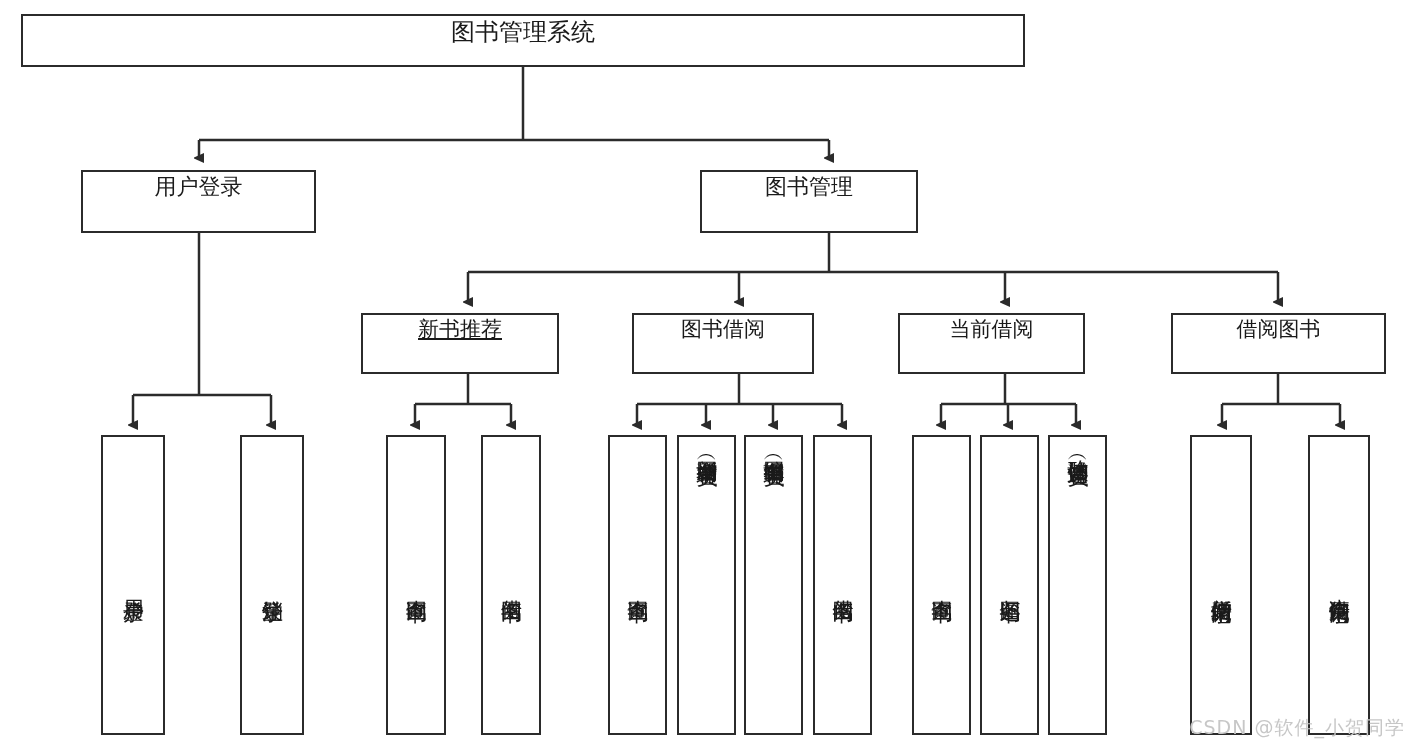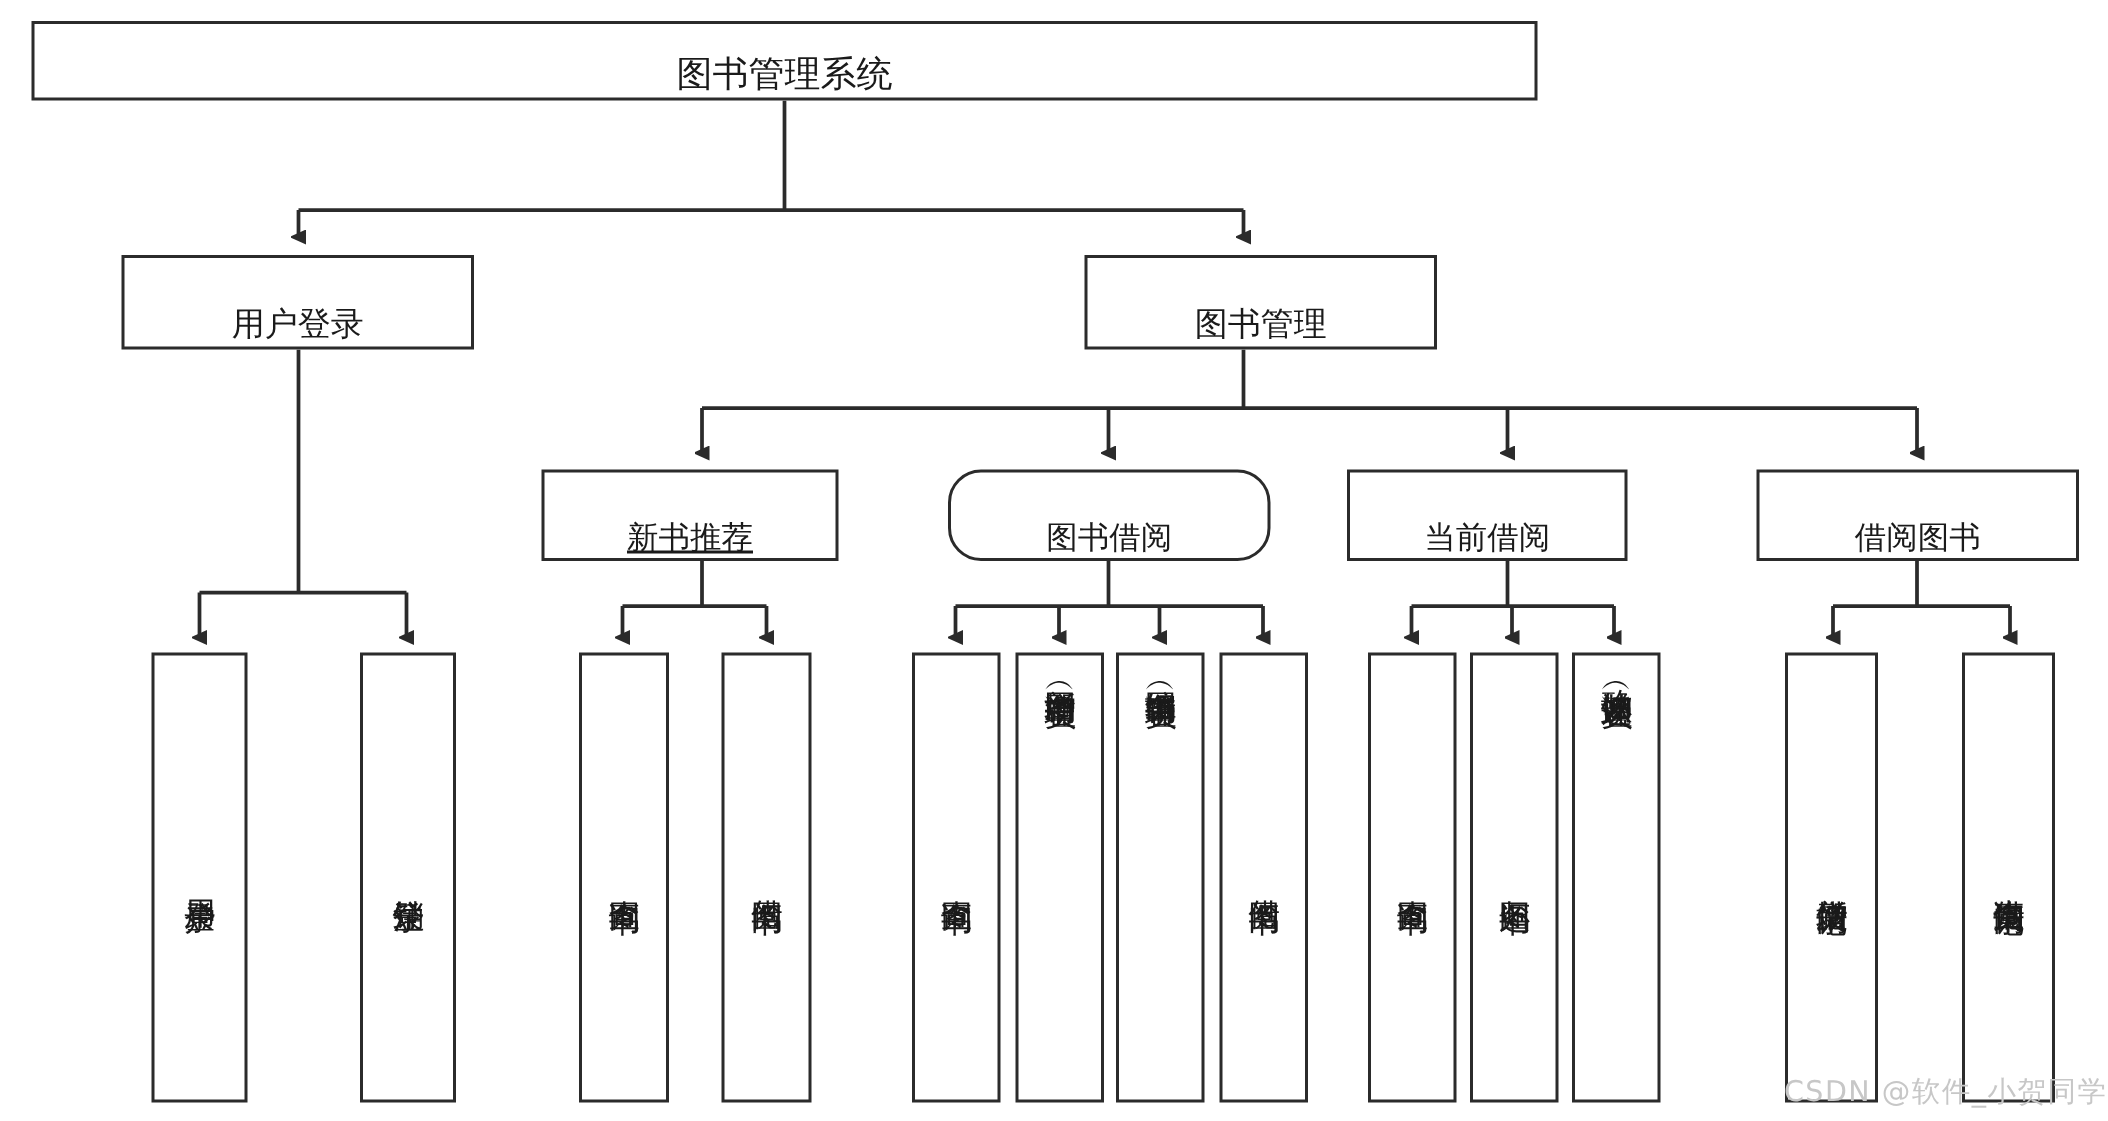--- a/index.html
+++ b/index.html
@@ -9,21 +9,21 @@
     background:#ffffff;
     font-family:"DejaVu Sans","Liberation Sans",sans-serif;
     overflow:hidden;
   }
   .node{
     position:absolute;
     box-sizing:border-box;
     border:2.5px solid #2b2b2b;
     background:#ffffff;
     display:flex;
-    align-items:flex-end;
+    align-items:flex-start;
     justify-content:center;
     color:#1a1a1a;
     z-index:3;
   }
   .node.root{font-size:24px;border-width:2.5px;}
   .node.level1{font-size:22px;}
   .node.level2{font-size:21px;}
   .node.leaf{
     font-size:21px;
     writing-mode:vertical-rl;
@@ -105,28 +105,28 @@
     </g>
   </svg>
 
   <div class="node root" style="left:21px;top:14px;width:1004px;height:53px;">
     <span class="lbl">图书管理系统</span>
   </div>
 
   <div class="node level1" style="left:81px;top:170px;width:235px;height:63px;">
     <span class="lbl">用户登录</span>
   </div>
-  <div class="node level1" style="left:723px;top:170px;width:235px;height:63px;">
+  <div class="node level1" style="left:700px;top:170px;width:218px;height:63px;">
     <span class="lbl">图书管理</span>
   </div>
 
   <div class="node level2" style="left:361px;top:313px;width:198px;height:61px;text-decoration:underline;">
     <span class="lbl">新书推荐</span>
   </div>
-  <div class="node level2" style="left:632px;top:313px;width:215px;height:61px;border-radius:22px;">
+  <div class="node level2" style="left:632px;top:313px;width:182px;height:61px;">
     <span class="lbl">图书借阅</span>
   </div>
   <div class="node level2" style="left:898px;top:313px;width:187px;height:61px;">
     <span class="lbl">当前借阅</span>
   </div>
   <div class="node level2" style="left:1171px;top:313px;width:215px;height:61px;">
     <span class="lbl">借阅图书</span>
   </div>
 
   <div class="node leaf" style="left:101px;top:435px;width:64px;height:300px;">

